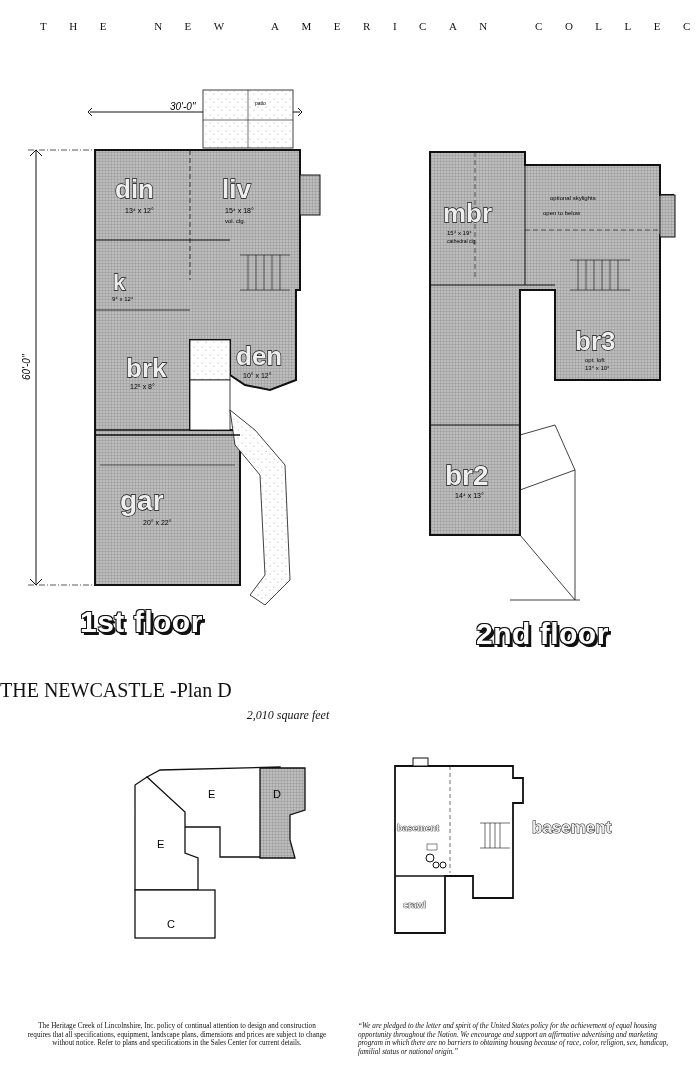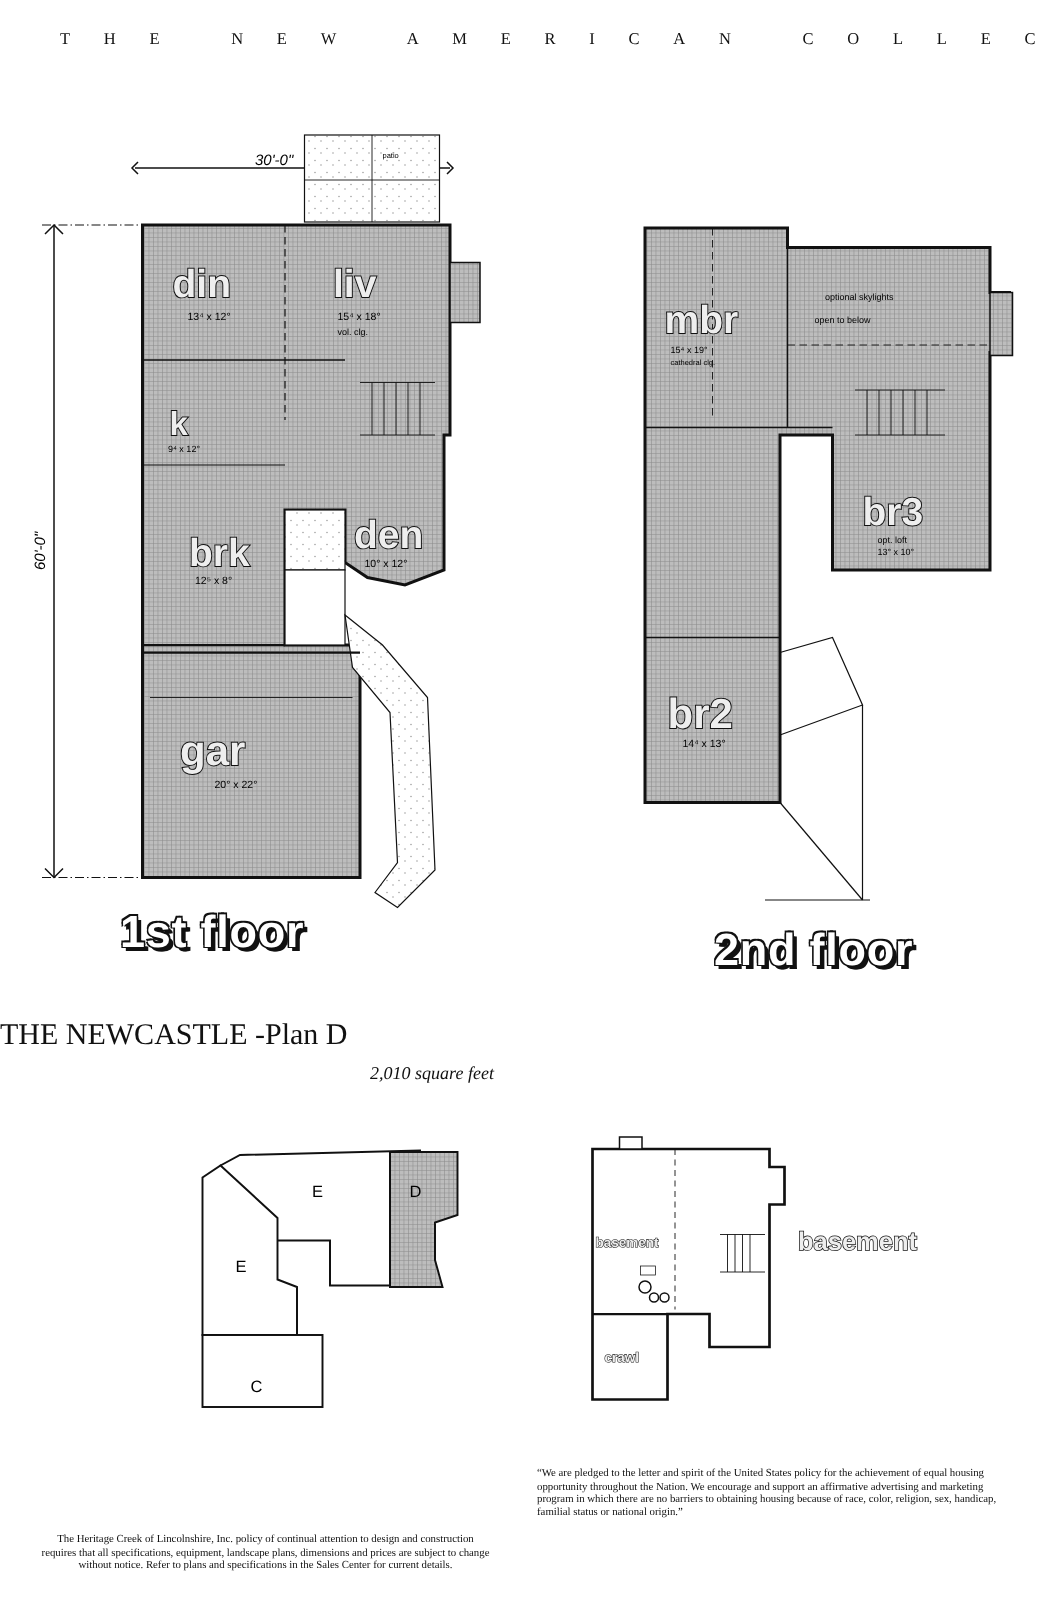--- a/index.html
+++ b/index.html
@@ -7,21 +7,21 @@
   .header { position:absolute; top:20px; left:0; width:699px; display:flex; justify-content:space-between; padding:0 38px 0 40px; box-sizing:border-box; font-size:11px; letter-spacing:0; }
   .header span { display:inline-block; }
   .plan-area { position:absolute; }
   svg text { font-family:"Liberation Sans", sans-serif; }
   .room-label { font-family:"Liberation Sans", sans-serif; font-weight:bold; fill:#eee; stroke:#111; stroke-width:1.3; paint-order:stroke; }
   .floor-label { position:absolute; font-family:"Liberation Sans", sans-serif; font-weight:bold; font-size:30px; color:#fff;
     text-shadow: 1px 1px 0 #111, -1px -1px 0 #111, 1px -1px 0 #111, -1px 1px 0 #111, 3px 3px 0 #111, 2px 3px 0 #111; letter-spacing:0.5px; }
   .title { position:absolute; top:679px; left:0; width:699px; font-size:20px; }
   .subtitle { position:absolute; top:708px; left:0; width:576px; text-align:center; font-size:12px; font-style:italic; }
   .footer-left { position:absolute; top:1022px; left:27px; width:300px; font-size:7.2px; line-height:8.6px;text-align:center; }
-  .footer-right { position:absolute; top:978px; left:358px; width:322px; font-size:7.2px; line-height:8.6px; }
+  .footer-right { position:absolute; top:1022px; left:358px; width:322px; font-size:7.2px; line-height:8.6px;font-style:italic; }
   .hatch { fill:url(#hatch); }
 </style>
 </head>
 <body>
 
 <div class="header">
   <span style="letter-spacing:22.5px; white-space:nowrap;">THE NEW AMERICAN COLLECTION</span>
 </div>
 
 <svg class="plan-area" style="left:0;top:80px;" width="340" height="540" viewBox="0 0 340 540">

